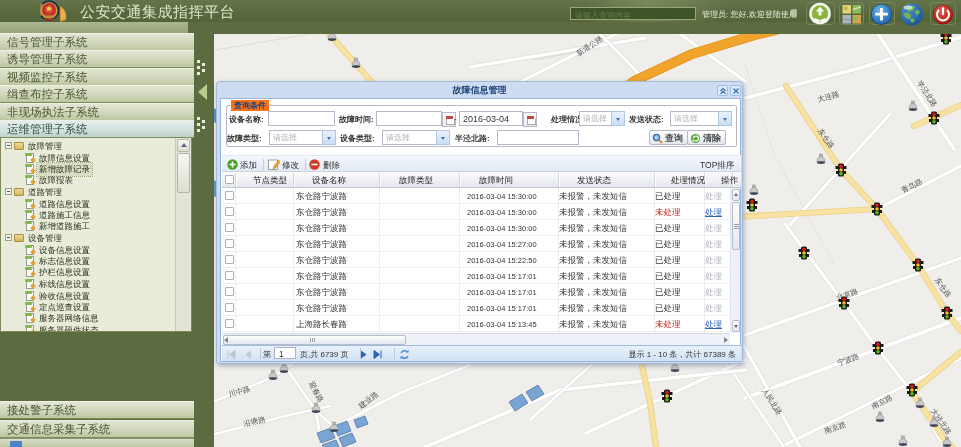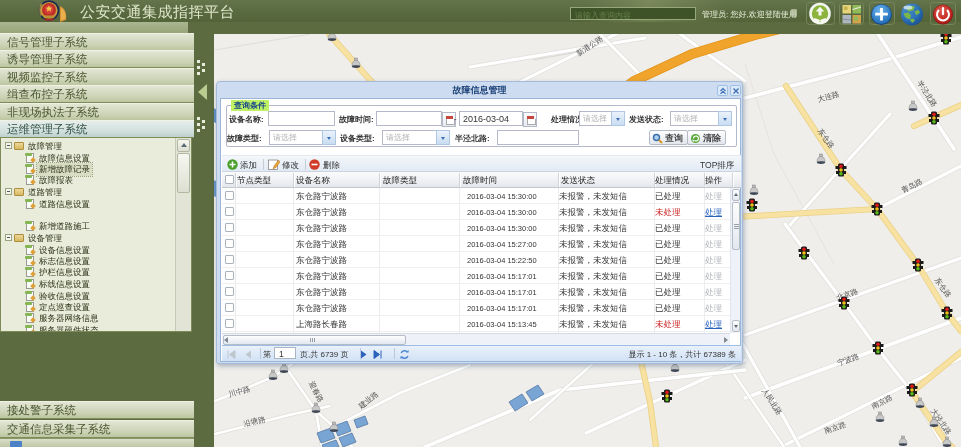--- a/index.html
+++ b/index.html
@@ -30,34 +30,34 @@
 .tsbb{position:absolute;left:1px;width:13px;height:13px;background:linear-gradient(180deg,#f6f7f0,#dddfd2);border:1px solid #b2b7a0;border-radius:2px;}
 .tri{position:absolute;width:0;height:0;}
 #split{left:194px;top:22px;width:20px;height:425px;background:#5c6b40;}
 #map{left:214px;top:34px;width:747px;height:413px;background:#efeeeb;overflow:hidden;}
 #dlg{left:216px;top:81px;width:527px;height:283px;background:#cddcf0;border:1px solid #a3bbd8;border-radius:4px 4px 3px 3px;box-shadow:1px 2px 5px rgba(60,80,110,.4);}
 #dtitle{left:0;top:0;width:100%;height:16px;text-align:center;font-size:9px;font-weight:bold;color:#1c4177;line-height:17px;}
 .dtool{position:absolute;top:3px;width:11px;height:11px;background:#dce9f8;border:1px solid #9fbfe3;border-radius:2px;}
 .dtool svg{display:block;margin:0.5px auto 0;}
 #dbody{left:3px;top:16px;width:521px;height:264px;background:#fff;border:1px solid #99b5d8;}
 #fs{left:5px;top:6px;width:511px;height:42px;border:1px solid #b5b8c9;border-radius:2px;}
-#fslg{left:4px;top:-6px;background:#bef264;padding:0 3px;font-size:8px;font-weight:bold;color:#15428b;}
+#fslg{left:4px;top:-6px;background:#f97316;padding:0 3px;font-size:8px;font-weight:bold;color:#15428b;}
 .lbl{position:absolute;font-size:8px;font-weight:bold;color:#333;white-space:nowrap;}
 .fld{position:absolute;height:15px;background:#fff;border:1px solid #b5b8c9;font-size:8px;color:#b0b0b0;line-height:14px;padding-left:3px;}
 .trg{position:absolute;top:-1px;right:-1px;width:14px;height:15px;background:linear-gradient(180deg,#eaf2fc,#c9ddf2);border:1px solid #b0c7e3;}
 .trg:after{content:"";position:absolute;left:3.5px;top:6px;width:0;height:0;border-left:2.5px solid transparent;border-right:2.5px solid transparent;border-top:3.5px solid #3c70b8;}
 .cal{position:absolute;top:0px;width:14px;height:15px;background:linear-gradient(180deg,#fbfcfd,#e8ecf1);border:1px solid #b5b8c9;}
 .cal:before{content:"";position:absolute;left:3px;top:3px;width:7px;height:3px;background:#c8473c;}
 .cal:after{content:"";position:absolute;left:3px;top:6px;width:7px;height:5px;background:#fff;border:1px solid #aaa;border-top:none;}
 .btn{position:absolute;height:15px;background:linear-gradient(180deg,#fefefe,#e2e7ee);border:1px solid #b4bbc4;border-radius:2px;font-size:9px;font-weight:bold;color:#444;line-height:14px;padding:0 4px 0 15px;margin-left:8px;}
 #tbar{left:1px;top:56px;width:519px;height:17px;background:linear-gradient(180deg,#f4f7fb,#e2eaf4);border-top:1px solid #e3e7ee;border-bottom:1px solid #cbd3de;font-size:8.5px;color:#333;}
 #tbar .t{position:absolute;top:4px;}
 #tbar .sep{position:absolute;top:3px;width:1px;height:11px;background:#c8cdd5;}
 #ghead{left:1px;top:73px;width:519px;height:16px;background:linear-gradient(180deg,#fbfbfc 0%,#eef0f3 60%,#e3e6eb 100%);border-bottom:1px solid #c5c8cd;font-size:8.5px;color:#222;}
-.hc{position:absolute;top:3px;white-space:nowrap;}
+.hc{position:absolute;top:3px;white-space:nowrap;padding-left:16px;}
 .hsep{position:absolute;top:1px;width:1px;height:14px;background:#d0d3d8;box-shadow:1px 0 0 #fff;}
 #grows{left:1px;top:89px;width:509px;height:145px;background:#fff;font-size:8.5px;color:#333;}
 .grow{position:absolute;left:0;width:509px;height:16px;border-bottom:1px solid #efefef;}
 .grow span{position:absolute;top:3px;white-space:nowrap;}
 .cb{position:absolute;width:9px;height:9px;border:1px solid #aab2bc;background:#fff;top:3px;left:3px;border-radius:1px;}
 #vsb{left:509px;top:89px;width:10px;height:145px;background:#eef2f8;border-left:1px solid #dfe5ec;}
 #hsb{left:1px;top:234px;width:508px;height:12px;background:#eef2f8;border-top:1px solid #d5dbe3;}
 #pager{left:1px;top:246px;width:519px;height:16px;background:linear-gradient(180deg,#e9f1fb,#d2e2f5);border-top:1px solid #9dbde4;font-size:8px;color:#333;}
 #pager .p{position:absolute;top:3px;}
 .sbtn{position:absolute;background:linear-gradient(180deg,#fdfdfd,#e3e8ef);border:1px solid #b5bcc6;border-radius:2px;}
@@ -174,20 +174,27 @@
         <span class="fold"></span>
         <span class="tlab" style="left:27px">道路管理</span>
       </div>
       <div class="trow" style="top:60px">
         <span class="leafi">
           <i></i>
           <b></b>
         </span>
         <span class="tlab" style="left:36px;padding:0 2px">道路信息设置</span>
       </div>
+      <div class="trow" style="top:71px">
+        <span class="leafi">
+          <i></i>
+          <b></b>
+        </span>
+        <span class="tlab" style="left:36px;padding:0 2px">道路施工信息</span>
+      </div>
       <div class="trow" style="top:82px">
         <span class="leafi">
           <i></i>
           <b></b>
         </span>
         <span class="tlab" style="left:36px;padding:0 2px">新增道路施工</span>
       </div>
       <div class="trow" style="top:94px">
         <span class="ec">
           <i></i>

